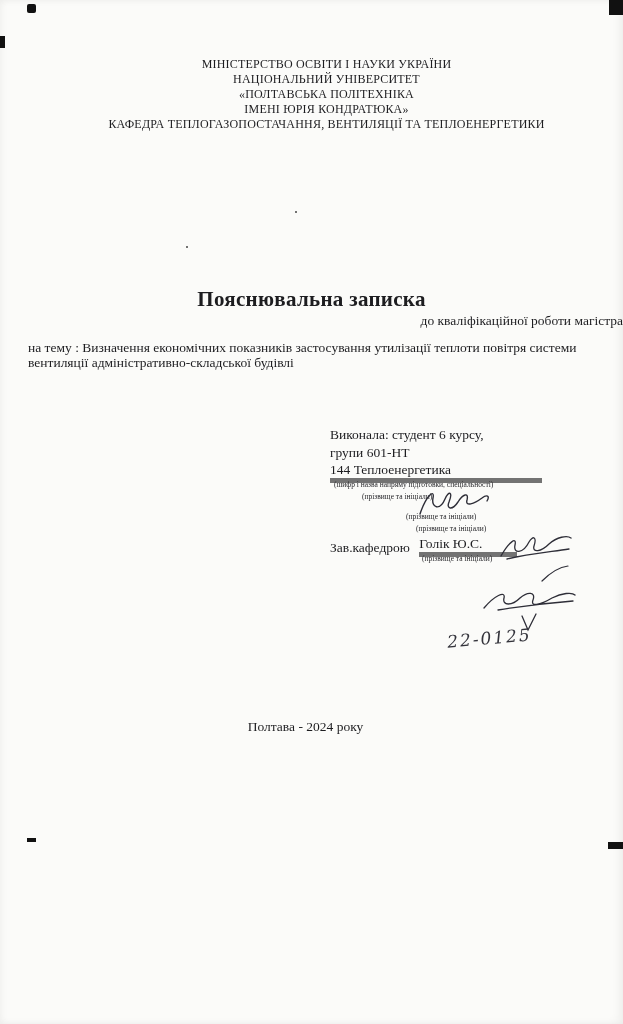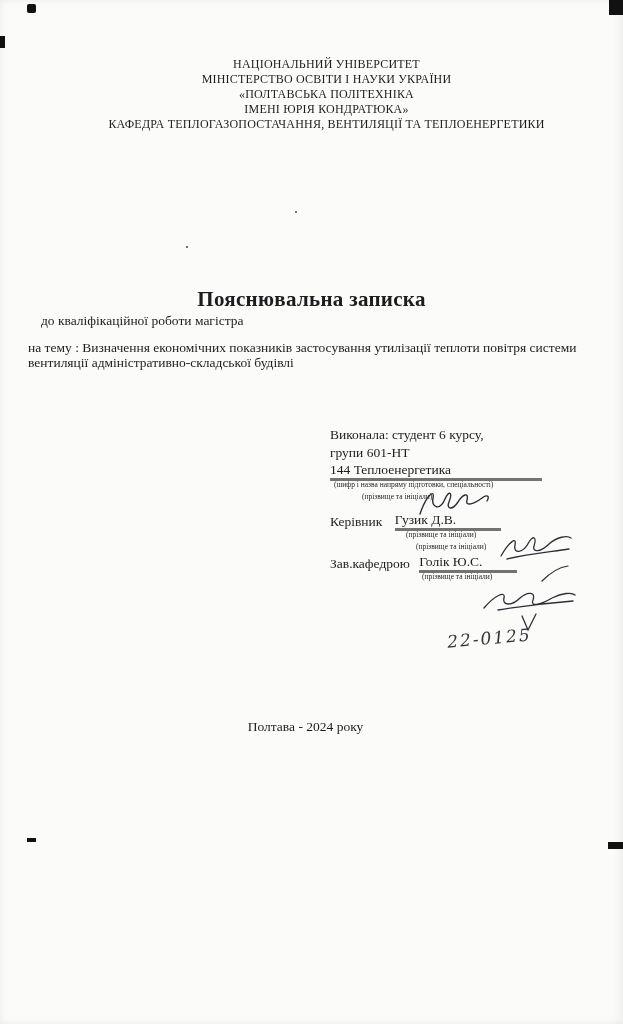--- a/index.html
+++ b/index.html
@@ -15,34 +15,34 @@
   .header{
     position:absolute;top:57px;left:45px;right:15px;
     text-align:center;font-size:12px;line-height:15px;letter-spacing:.2px;
   }
   .title{
     position:absolute;top:283px;left:0;right:0;margin:4px;
     text-align:center;font-size:21px;font-weight:bold;letter-spacing:.3px;
   }
   .subtitle{
     position:absolute;top:313px;left:0;right:0;
-    text-align:left;font-size:13.5px;padding-left:41px;
+    text-align:right;font-size:13.5px;padding-left:41px;
   }
   .topic{
     position:absolute;top:340px;left:28px;right:18px;
     text-align:left;font-size:13.5px;line-height:15px;
   }
   .author{
     position:absolute;left:330px;top:426px;width:270px;
     font-size:13.5px;line-height:18px;
   }
   .a-line{height:18px;white-space:nowrap;}
   .u{
     display:inline-block;
-    border-bottom:3px solid #737373;
+    border-bottom:5px solid #737373;
     line-height:16px;
     vertical-align:bottom;
   }
   .caption{
     font-size:7.5px;line-height:10px;height:12px;color:#26262a;
     white-space:nowrap;
   }
   .gap{height:8px;}
   .footer{
     position:absolute;top:719px;left:0;right:12px;
@@ -69,45 +69,41 @@
 
 <div class="scan-mark m1"></div>
 <div class="scan-mark m2"></div>
 <div class="scan-mark m3"></div>
 <div class="scan-mark m4"></div>
 <div class="scan-mark m5"></div>
 <div class="speck" style="left:295px;top:211px;"></div>
 <div class="speck" style="left:186px;top:246px;"></div>
 
 <div class="header">
+  <div>МІНІСТЕРСТВО ОСВІТИ І НАУКИ УКРАЇНИ</div>
   <div>НАЦІОНАЛЬНИЙ УНІВЕРСИТЕТ</div>
-  <div>МІНІСТЕРСТВО ОСВІТИ І НАУКИ УКРАЇНИ</div>
   <div>«ПОЛТАВСЬКА ПОЛІТЕХНІКА</div>
   <div>ІМЕНІ ЮРІЯ КОНДРАТЮКА»</div>
   <div>КАФЕДРА ТЕПЛОГАЗОПОСТАЧАННЯ, ВЕНТИЛЯЦІЇ ТА ТЕПЛОЕНЕРГЕТИКИ</div>
 </div>
 
 <h1 class="title">Пояснювальна записка</h1>
 <div class="subtitle">до кваліфікаційної роботи магістра</div>
 
 <div class="topic">на тему : Визначення економічних показників застосування утилізації теплоти повітря системи вентиляції адміністративно-складської будівлі</div>
 
 <div class="author">
   <div class="a-line">Виконала: студент 6 курсу,</div>
   <div class="a-line">групи 601-НТ</div>
   <div class="a-line">
     <span class="u" style="width:212px;">144 Теплоенергетика</span>
   </div>
   <div class="caption" style="margin-left:4px;">(шифр і назва напряму підготовки, спеціальності)</div>
   <div class="caption" style="margin-left:32px;">(прізвище та ініціали)</div>
   <div class="gap"></div>
-  <div class="a-line">
-    <span>Керівник</span>
-    <span class="u" style="width:106px;margin-left:9px;">Гузик Д.В.</span>
-  </div>
   <div class="caption" style="margin-left:76px;">(прізвище та ініціали)</div>
   <div class="caption" style="margin-left:86px;">(прізвище та ініціали)</div>
   <div class="a-line">
     <span>Зав.кафедрою</span>
     <span class="u" style="width:98px;margin-left:6px;">Голік Ю.С.</span>
   </div>
   <div class="caption" style="margin-left:92px;">(прізвище та ініціали)</div>
 </div>
 
 <svg class="sig" style="left:416px;top:486px;" width="78" height="34" viewBox="0 0 78 34">

